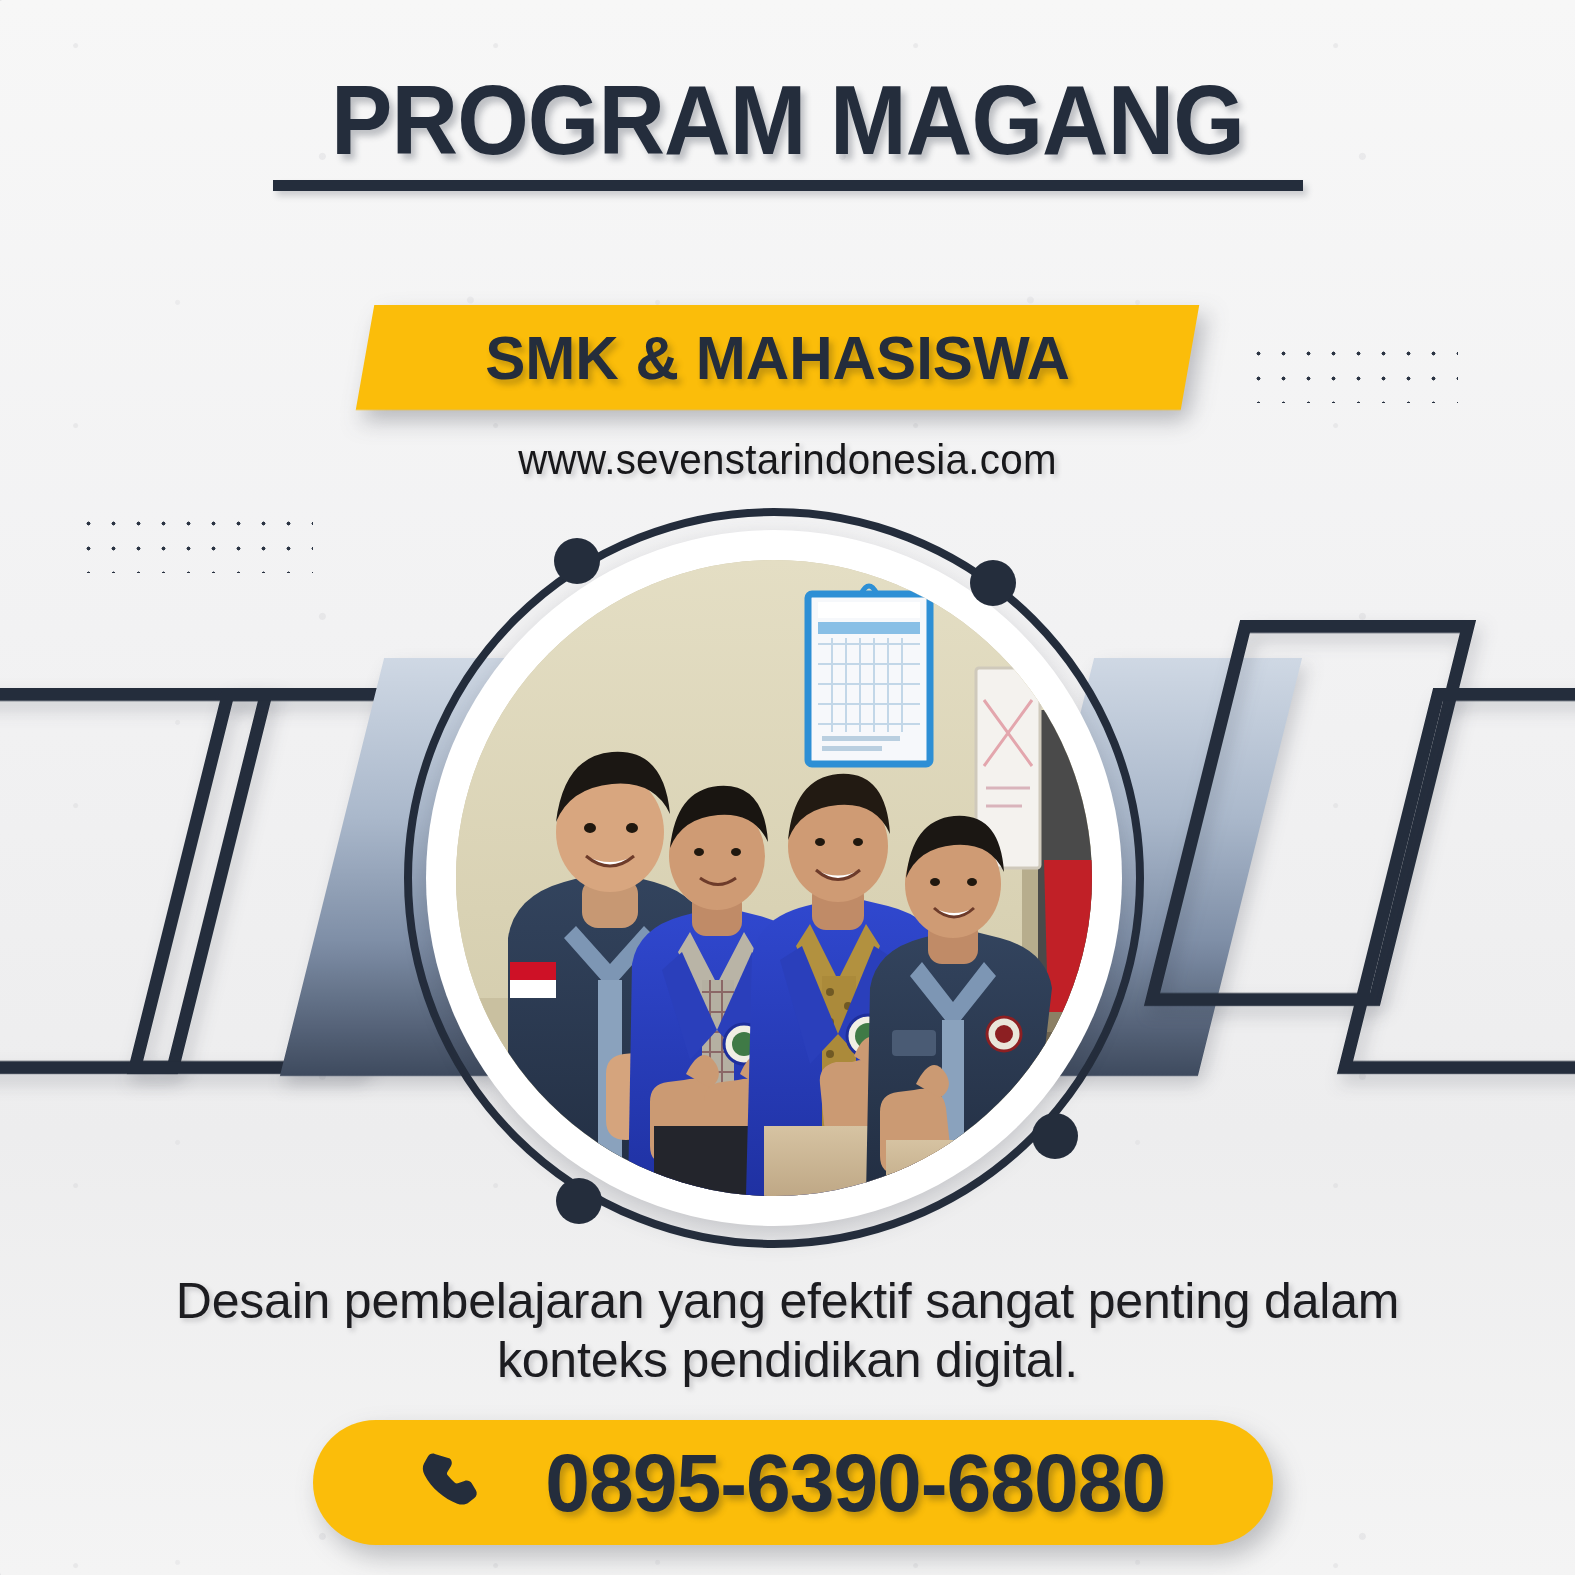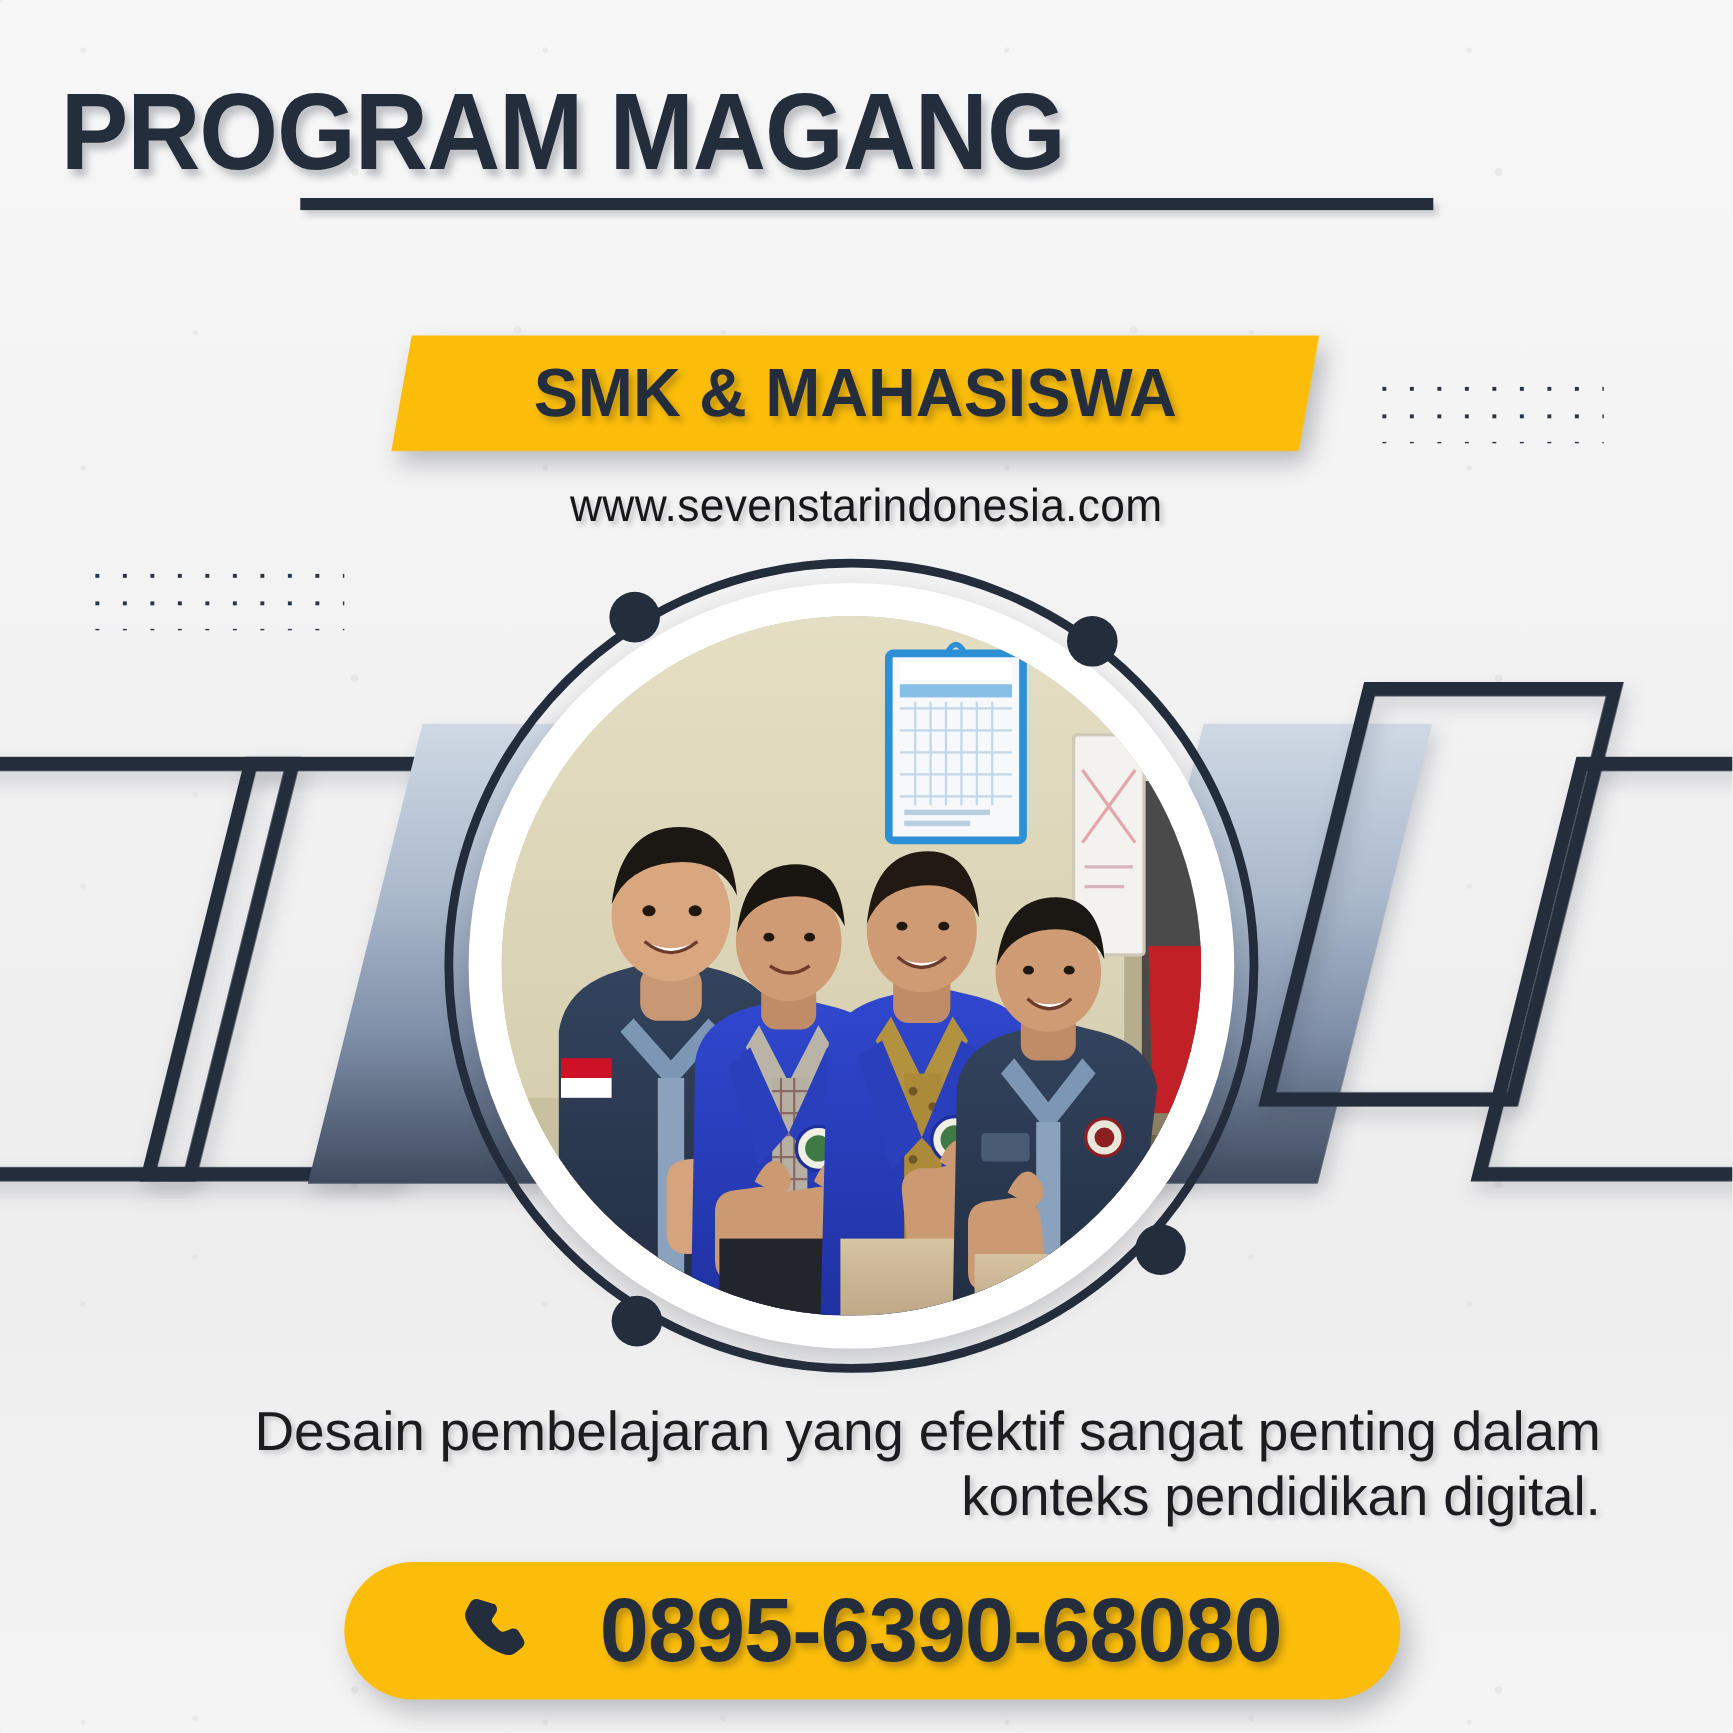--- a/index.html
+++ b/index.html
@@ -37,21 +37,21 @@
 
   
   .dotgrid{
     position:absolute;
     background-image:radial-gradient(#2b3443 1.9px, transparent 2.1px);
     background-size:25px 25px;
     background-position:3px 3px;
   }
 
   
-  .head-wrap{position:absolute;left:0;right:0;text-align:left;}
+  .head-wrap{position:absolute;left:0;right:0;text-align:center;}
   .h-main{
     font-size:99px;line-height:1;font-weight:700;color:#242d3c;
     letter-spacing:-1px;
     font-family:"Liberation Sans", sans-serif;
     transform:scaleX(.93);
     text-shadow:5px 6px 7px rgba(60,66,78,.30);
     white-space:nowrap;
   }
   .rule-dark{
     height:11px;background:#242d3c;margin:11px auto 0;width:1030px;
@@ -105,21 +105,21 @@
     border-radius:50%;overflow:hidden;background:#cdc5a8;
   }
   #photo svg{display:block;width:100%;height:100%;}
   .ring-dot{
     position:absolute;width:46px;height:46px;border-radius:50%;
     background:#242d3c;
   }
 
   
   #tagline{
-    position:absolute;left:120px;right:120px;top:1272px;text-align:right;
+    position:absolute;left:120px;right:120px;top:1272px;text-align:center;
     font-size:50px;line-height:1.18;color:#1c1c20;font-weight:400;
     letter-spacing:-.2px;
     text-shadow:3px 3px 5px rgba(95,95,100,.28);
   }
 
   
   #pill{
     position:absolute;left:313px;top:1420px;width:960px;height:125px;
     background:#fbbd0a;border-radius:63px;
     display:flex;align-items:center;justify-content:center;gap:52px;

